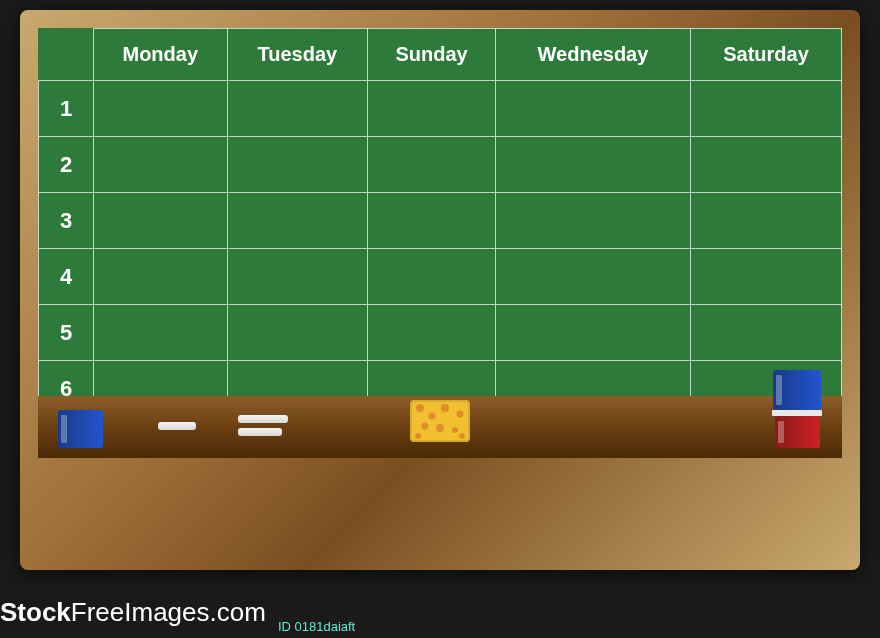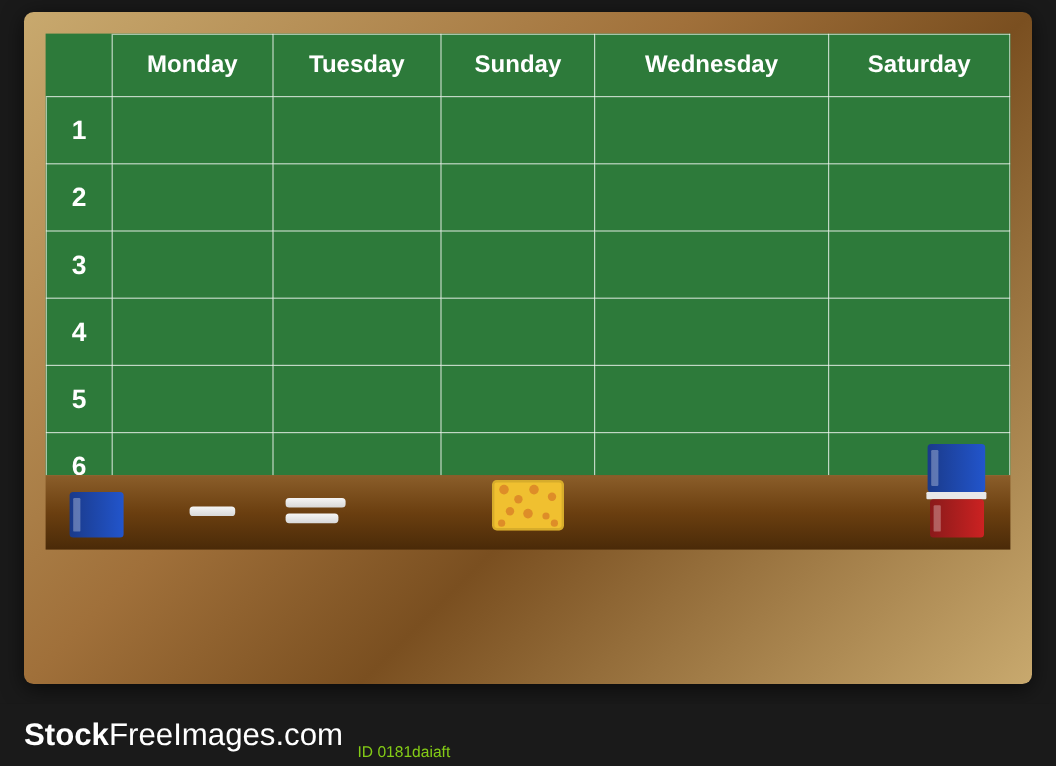--- a/index.html
+++ b/index.html
@@ -14,40 +14,39 @@
 
     .watermark-bar {
       position: absolute;
       bottom: 0;
       left: 0;
       width: 100%;
       height: 52px;
       background: #1a1a1a;
       display: flex;
       align-items: center;
-      padding-left: 20px;
       z-index: 10;
     }
 
     .watermark-text {
       font-size: 26px;
       color: white;
     }
 
     .watermark-text span.bold {
       font-weight: 900;
     }
 
     .watermark-text span.normal {
       font-weight: 300;
     }
 
     .watermark-sub {
       font-size: 13px;
-      color: #84cc16;
+      color: #5eead4;
       margin-left: 12px;
       align-self: flex-end;
       margin-bottom: 4px;
       margin-top: 44px;
     }
 
     
     .board-outer {
       position: absolute;
       top: 10px;

